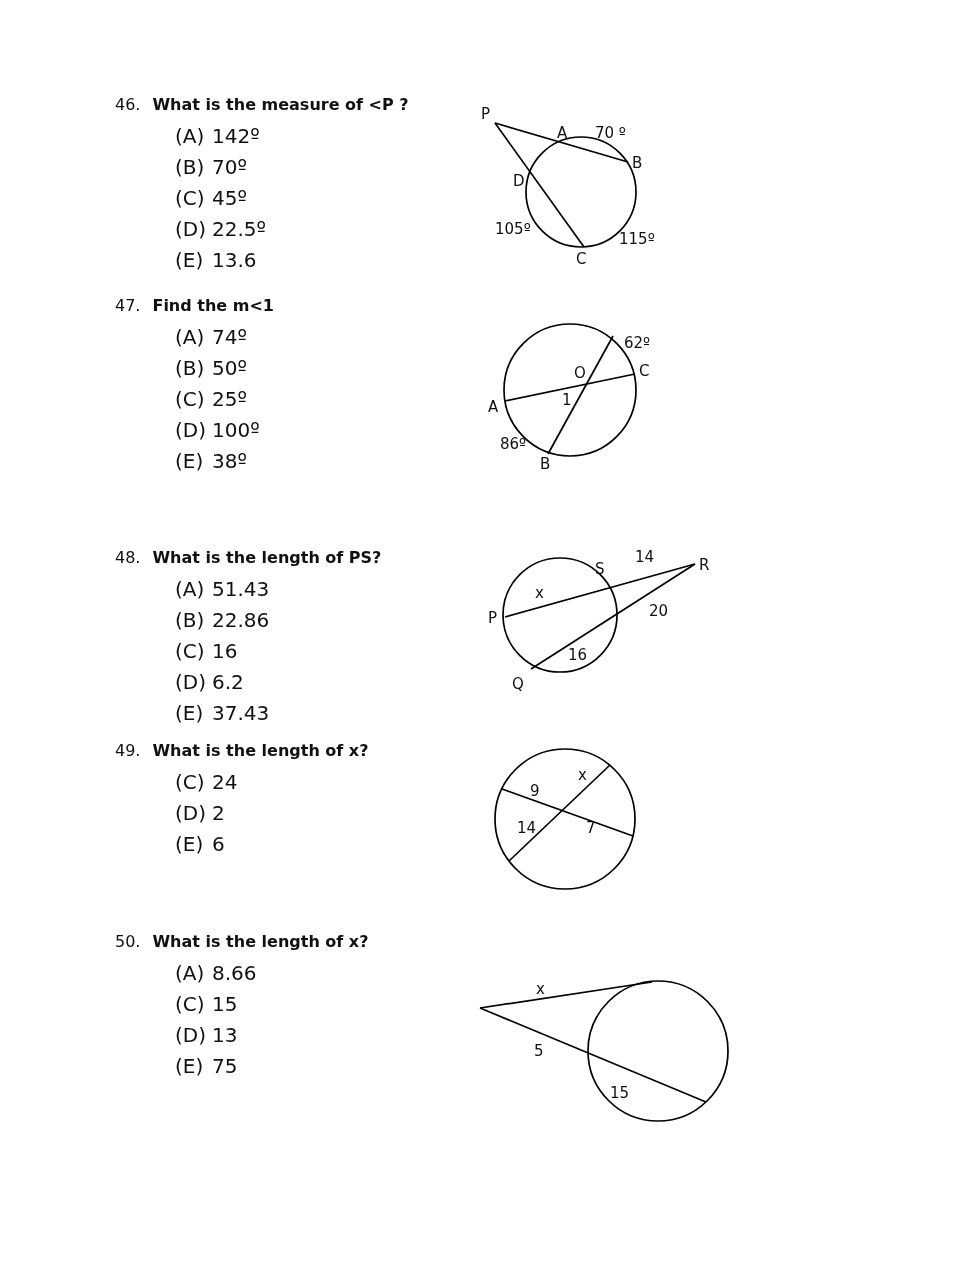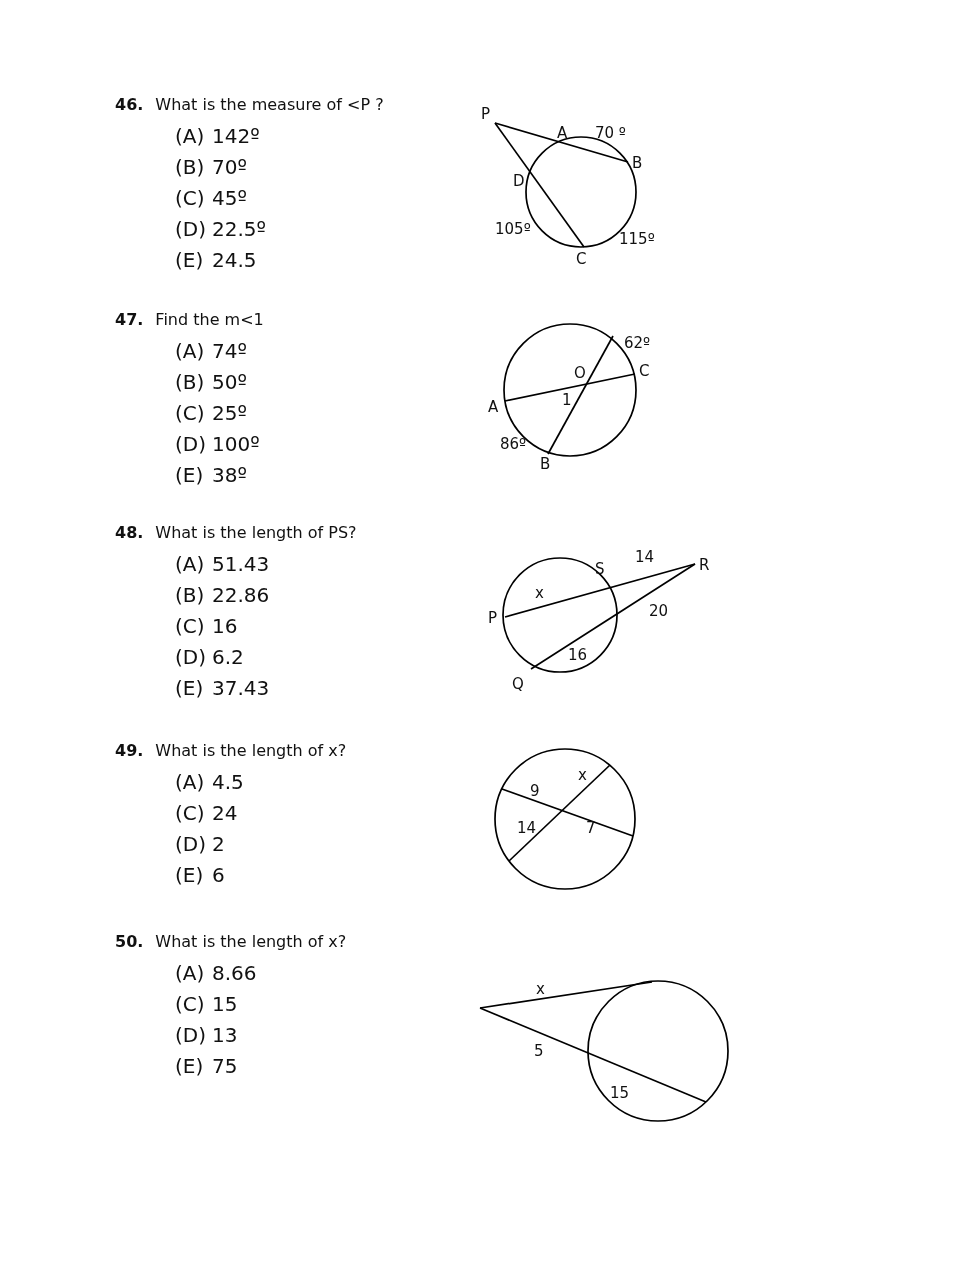--- a/index.html
+++ b/index.html
@@ -8,22 +8,22 @@
     position: relative;
     width: 979px;
     height: 1266px;
     background: #ffffff;
     font-family: "DejaVu Sans", sans-serif;
     color: #111111;
     overflow: hidden;
   }
   .question { position: absolute; left: 115px; }
   .q-title { height: 31px; font-size: 16px; line-height: 22px; white-space: nowrap; }
-  .q-num { font-weight: 700; }
-  .q-text { margin-left: 12px; }
+  .q-num { font-weight: 400; }
+  .q-text { margin-left: 12px; font-weight: bold; }
   .option { height: 31px; font-size: 20px; line-height: 22px; white-space: nowrap; }
   .opt-label { display: inline-block; margin-left: 60px; width: 37px; }
   .opt-value { display: inline-block; }
   svg.diagram { position: absolute; overflow: visible; }
   svg.diagram .shape { fill: none; stroke: #000000; stroke-width: 1.7px; }
   svg.diagram text {
     font-family: "DejaVu Sans", sans-serif;
     font-size: 15px;
     fill: #111111;
     stroke: none;
@@ -35,50 +35,49 @@
 <div class="page">
 
   <div class="question" style="top:94px">
     <div class="q-title">
       <span class="q-num">46.</span><span class="q-text">What is the measure of &lt;P ?</span>
     </div>
     <div class="option"><span class="opt-label">(A)</span><span class="opt-value">142º</span></div>
     <div class="option"><span class="opt-label">(B)</span><span class="opt-value">70º</span></div>
     <div class="option"><span class="opt-label">(C)</span><span class="opt-value">45º</span></div>
     <div class="option"><span class="opt-label">(D)</span><span class="opt-value">22.5º</span></div>
-    <div class="option"><span class="opt-label">(E)</span><span class="opt-value">24.5</span></div>
+    <div class="option"><span class="opt-label">(E)</span><span class="opt-value">13.6</span></div>
   </div>
 
-  <div class="question" style="top:309px">
+  <div class="question" style="top:295px">
     <div class="q-title">
       <span class="q-num">47.</span><span class="q-text">Find the m&lt;1</span>
     </div>
     <div class="option"><span class="opt-label">(A)</span><span class="opt-value">74º</span></div>
     <div class="option"><span class="opt-label">(B)</span><span class="opt-value">50º</span></div>
     <div class="option"><span class="opt-label">(C)</span><span class="opt-value">25º</span></div>
     <div class="option"><span class="opt-label">(D)</span><span class="opt-value">100º</span></div>
     <div class="option"><span class="opt-label">(E)</span><span class="opt-value">38º</span></div>
   </div>
 
-  <div class="question" style="top:522px">
+  <div class="question" style="top:547px">
     <div class="q-title">
       <span class="q-num">48.</span><span class="q-text">What is the length of PS?</span>
     </div>
     <div class="option"><span class="opt-label">(A)</span><span class="opt-value">51.43</span></div>
     <div class="option"><span class="opt-label">(B)</span><span class="opt-value">22.86</span></div>
     <div class="option"><span class="opt-label">(C)</span><span class="opt-value">16</span></div>
     <div class="option"><span class="opt-label">(D)</span><span class="opt-value">6.2</span></div>
     <div class="option"><span class="opt-label">(E)</span><span class="opt-value">37.43</span></div>
   </div>
 
   <div class="question" style="top:740px">
     <div class="q-title">
       <span class="q-num">49.</span><span class="q-text">What is the length of x?</span>
     </div>
-    <div class="option"><span class="opt-label">(A)</span><span class="opt-value">4.5</span></div>
     <div class="option"><span class="opt-label">(C)</span><span class="opt-value">24</span></div>
     <div class="option"><span class="opt-label">(D)</span><span class="opt-value">2</span></div>
     <div class="option"><span class="opt-label">(E)</span><span class="opt-value">6</span></div>
   </div>
 
   <div class="question" style="top:931px">
     <div class="q-title">
       <span class="q-num">50.</span><span class="q-text">What is the length of x?</span>
     </div>
     <div class="option"><span class="opt-label">(A)</span><span class="opt-value">8.66</span></div>

